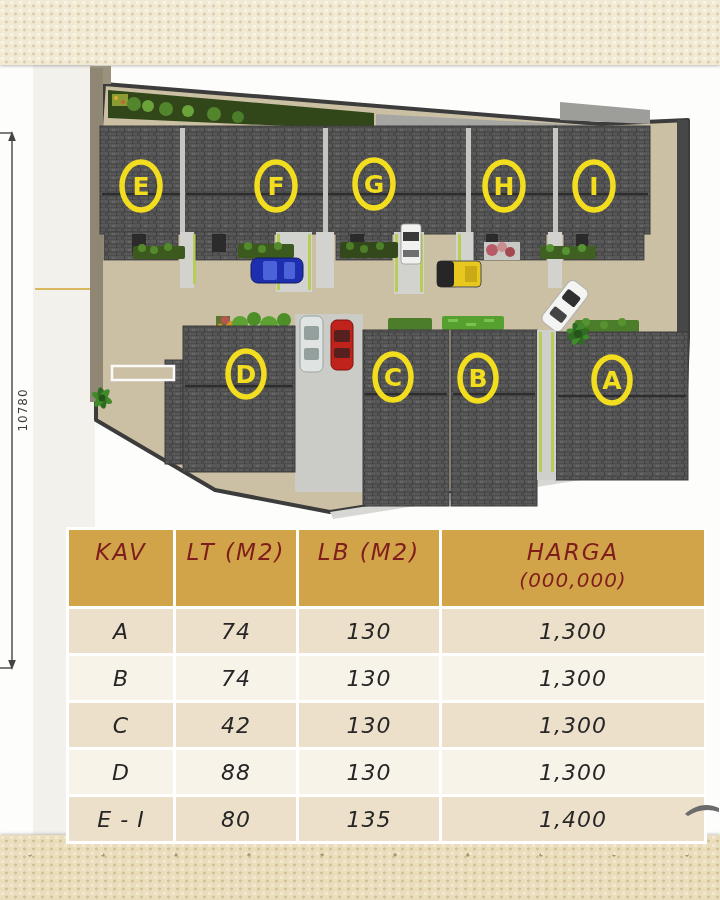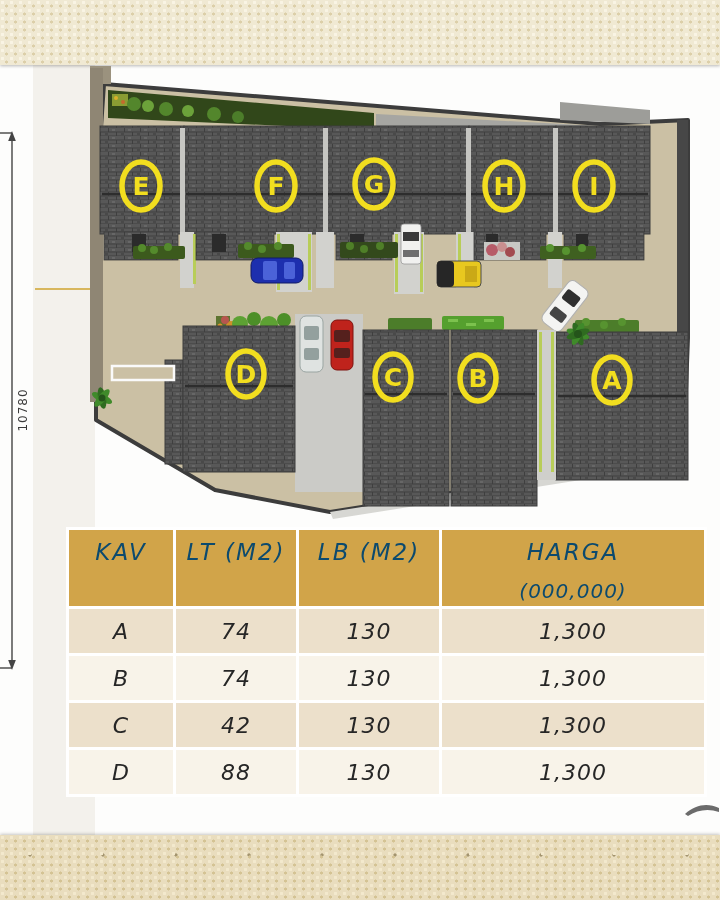--- a/index.html
+++ b/index.html
@@ -29,24 +29,24 @@
   .dim{position:absolute;left:0;top:0;}
   .plan{position:absolute;left:88px;top:64px;}
   .swoosh{position:absolute;left:684px;top:800px;}
 
   
   .price-table{position:absolute;left:66px;top:527px;width:641px;
     border-collapse:separate;border-spacing:3px;background:#ffffff;
     table-layout:fixed;}
   .price-table th,.price-table td{text-align:center;font-style:italic;
     font-family:"DejaVu Sans",sans-serif;overflow:hidden;}
-  .price-table th{height:66px;background:#d1a449;color:#0c4a6e;
+  .price-table th{height:66px;background:#d1a449;color:#7f1d1d;
     font-size:23px;font-weight:normal;letter-spacing:2px;
     vertical-align:top;padding-top:9px;}
-  .price-table th .sub{font-size:20px;letter-spacing:1px;margin-top:14px;}
+  .price-table th .sub{font-size:20px;letter-spacing:1px;margin-top:3px;}
   .price-table td{height:42px;font-size:22px;color:#262626;
     letter-spacing:1px;background:#ece0cb;}
   .price-table tr.light td{background:#f8f3e9;}
 
   text{font-family:"DejaVu Sans",sans-serif;}
   .unit-letter{font-size:25px;font-weight:bold;fill:#f2de1f;}
   .dim-text{font-size:12px;fill:#3a3a3a;letter-spacing:1px;}
 </style>
 </head>
 <body>
@@ -347,20 +347,26 @@
         <td>42</td>
         <td>130</td>
         <td>1,300</td>
       </tr>
       <tr class="light">
         <td>D</td>
         <td>88</td>
         <td>130</td>
         <td>1,300</td>
       </tr>
+      <tr>
+        <td>E - I</td>
+        <td>80</td>
+        <td>135</td>
+        <td>1,400</td>
+      </tr>
     </tbody>
   </table>
 
   <svg class="swoosh" width="36" height="18" viewBox="0 0 36 18">
     <path d="M1 14 C 12 4, 24 3, 35 8 L35 12 C 24 8, 13 10, 4 16 Z" fill="#6b6b6b"></path>
   </svg>
 
 </div>
 
 </body></html>

